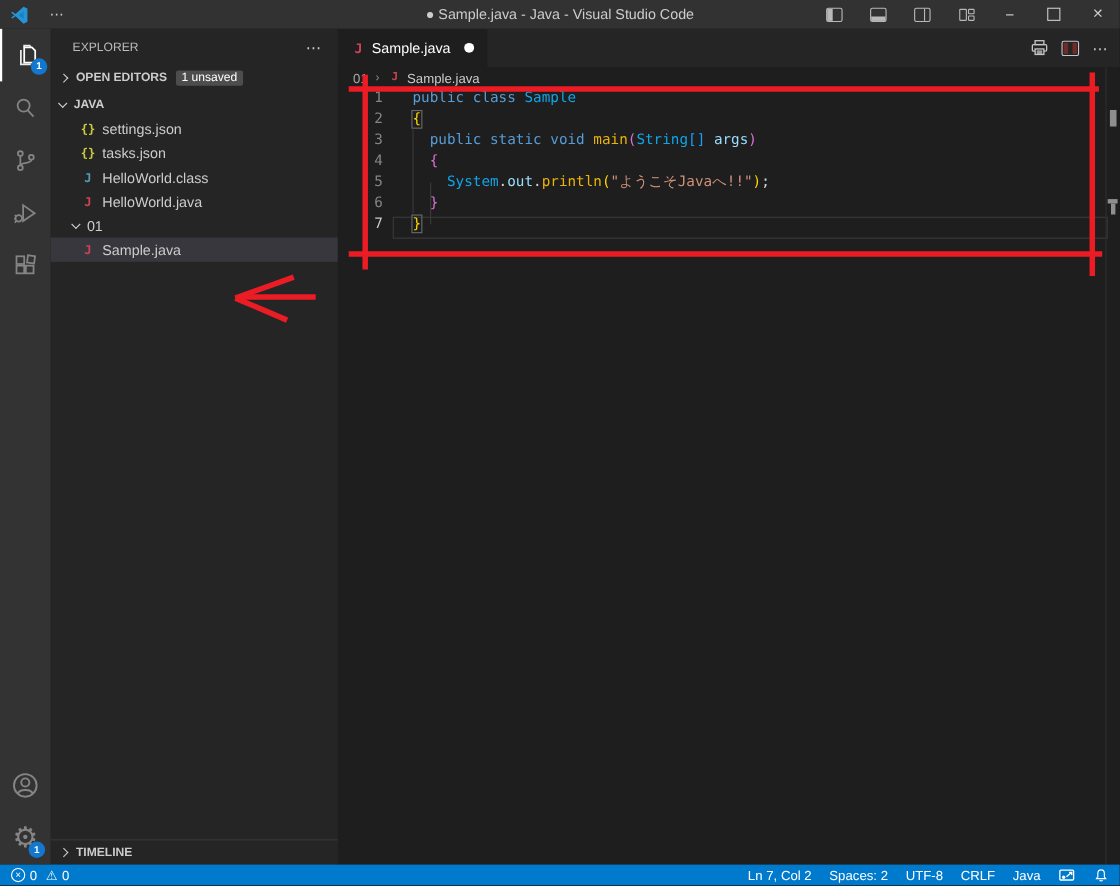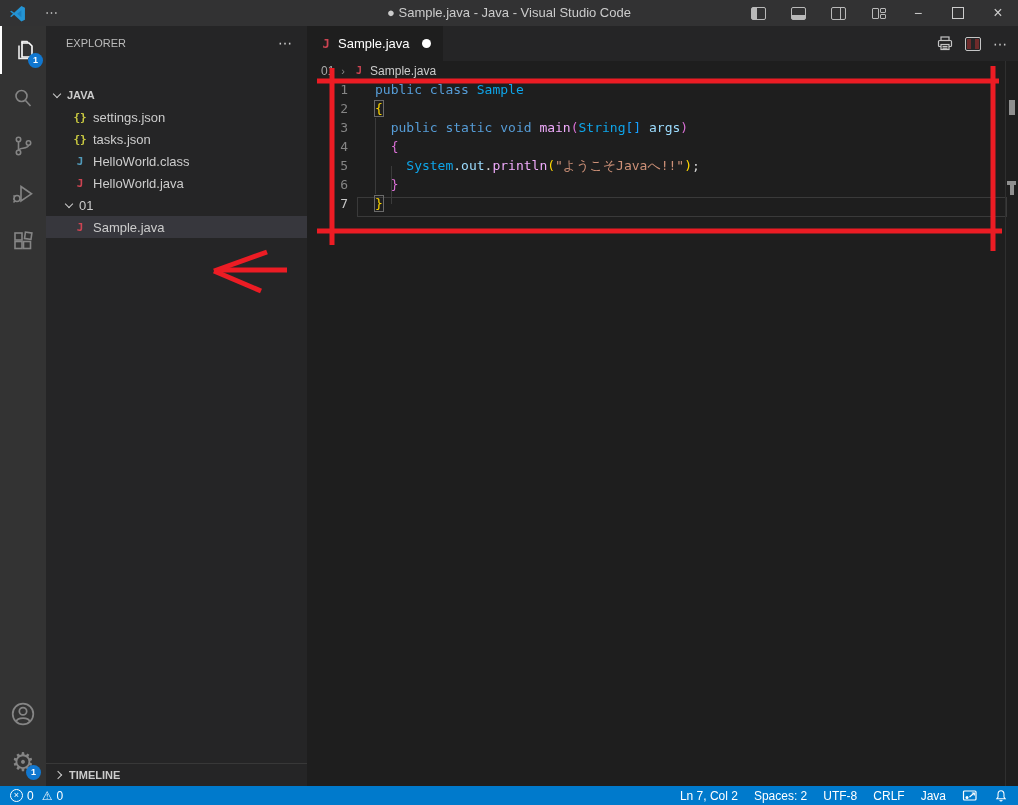--- a/index.html
+++ b/index.html
@@ -77,21 +77,21 @@
   .breadcrumb .sep{margin:0 7px;color:#8a8a8a;font-size:11px;}
   .breadcrumb .ficon{margin-right:4px;font-size:10px;}
   .bc-file{color:#cccccc;}
 
   .code-area{position:absolute;left:0;top:54px;right:12px;bottom:0;}
   .code-line{height:19px;display:flex;font-family:"DejaVu Sans Mono",monospace;font-size:13px;
              line-height:19px;white-space:pre;position:relative;z-index:2;}
   .lnum{width:41px;text-align:right;color:#858585;flex:0 0 41px;}
   .code-line.current .lnum{color:#c6c6c6;}
   .lbody{margin-left:27px;}
-  .tk-kw{color:#569cd6;} .tk-type{color:#0ea5e9;} .tk-fn{color:#f0abfc;}
+  .tk-kw{color:#569cd6;} .tk-type{color:#0ea5e9;} .tk-fn{color:#eab308;}
   .tk-param{color:#9cdcfe;} .tk-str{color:#ce9178;} .tk-pl{color:#d4d4d4;}
   .tk-b1{color:#ffd700;} .tk-b2{color:#da70d6;} .tk-b3{color:#179fff;}
   .match-box{outline:1px solid #6a6a6a;}
   .indent-guide{position:absolute;width:1px;background:#3b3b3b;z-index:1;}
   .current-line-box{position:absolute;left:50px;width:648px;height:18px;border:1px solid #3a3a3a;z-index:0;}
 
   .scroll-strip{position:absolute;right:0;top:35px;bottom:0;width:12px;border-left:1px solid #2f2f2f;}
   .ruler-mark{position:absolute;background:#8f8f8f;}
 
   
@@ -206,20 +206,25 @@
         <span class="gear-glyph">⚙</span>
         <span class="badge-dot">1</span>
       </div>
     </div>
   </div>
 
   <div class="sidebar">
     <div class="sb-header">
       <span>EXPLORER</span>
       <span class="dots">⋯</span>
+    </div>
+    <div class="section-row" style="padding-left:6px;">
+      <span class="chev right"></span>
+      <span>OPEN EDITORS</span>
+      <span class="unsaved-badge">1 unsaved</span>
     </div>
     <div class="tree" id="tree-container">
         <div class="tree-row root" style="padding-left: 4px;">
           <span class="chev down"></span>
           <span class="label">JAVA</span>
         </div>
         <div class="tree-row" style="padding-left: 27px;">
           <span class="ficon" style="color: rgb(203, 203, 65);">{}</span>
           <span class="label">settings.json</span>
         </div>

